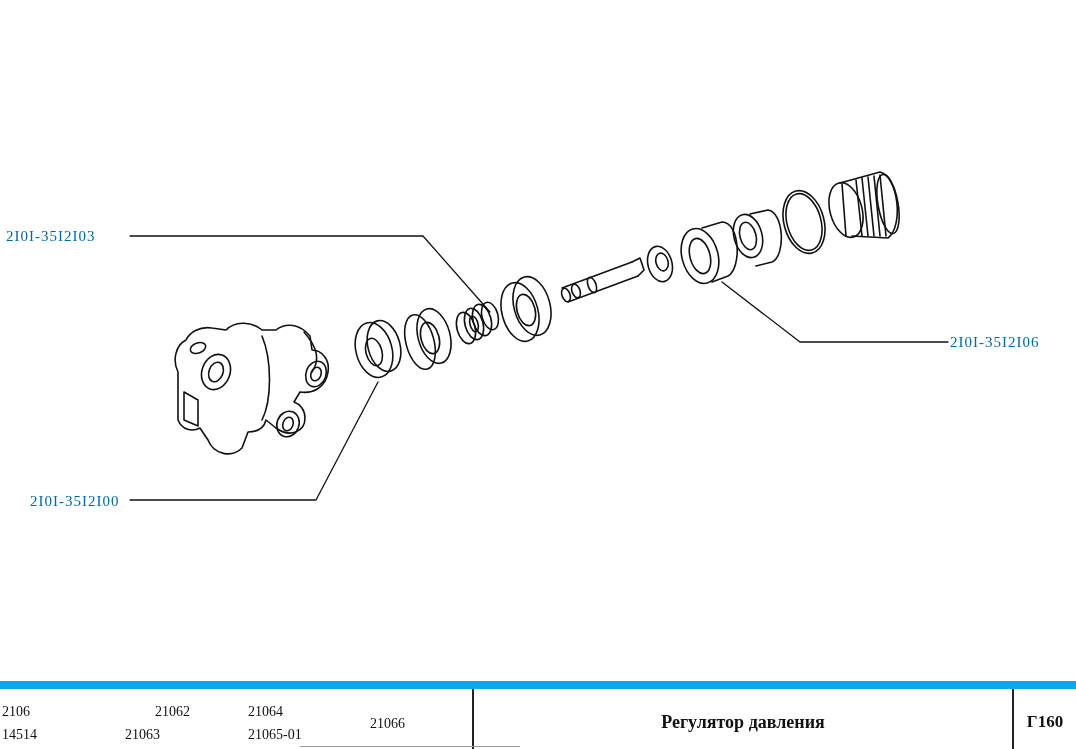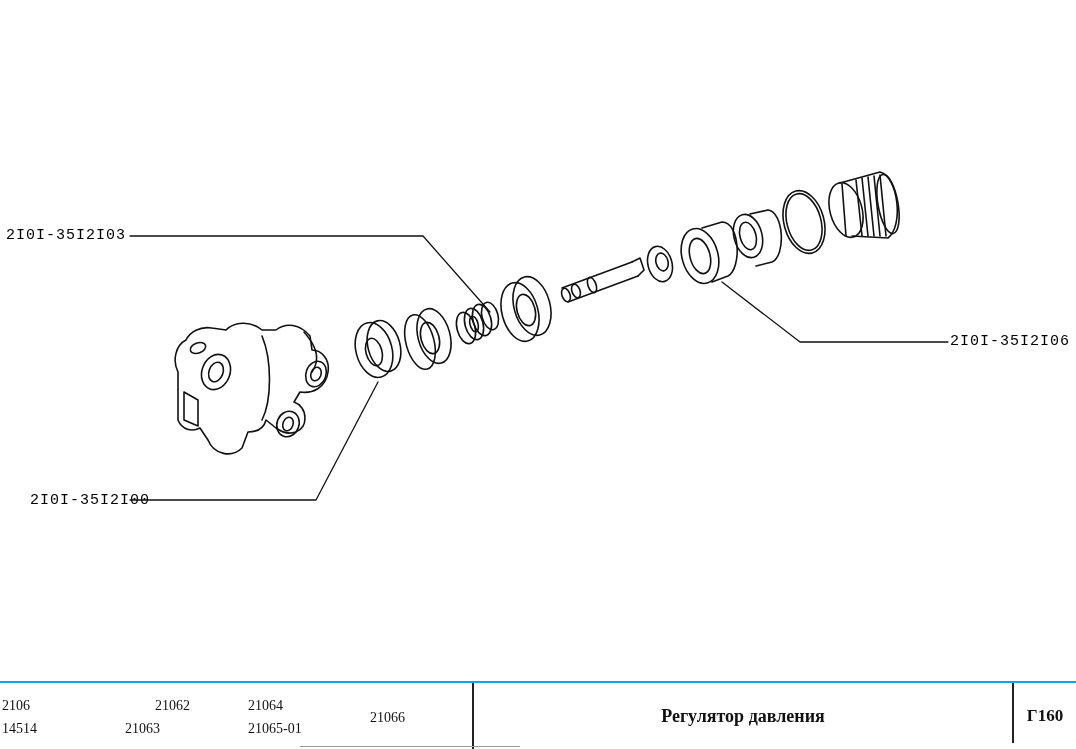--- a/index.html
+++ b/index.html
@@ -15,32 +15,32 @@
     font-family: "Liberation Serif", serif;
     color: #111;
   }
   .drawing {
     position: absolute;
     left: 0; top: 0;
     width: 1076px; height: 680px;
   }
   .callout-label {
     position: absolute;
-    font-family: Liberation Mono, monospace;
+    font-family: Liberation Serif, serif;
     font-size: 15px;
     letter-spacing: 1px;
-    color: #000000;
+    color: #0369a1;
     line-height: 16px;
     white-space: nowrap;
   }
   .footer {
     position: absolute;
     left: 0; top: 681px;
     width: 1076px; height: 68px;
-    border-top: 2px solid #0ea5e9;
+    border-top: 8px solid #0ea5e9;
     box-sizing: border-box;
   }
   .models {
     position: absolute;
     left: 0; top: 0;
     width: 472px; height: 66px;
   }
   .model {
     position: absolute;
     font-size: 14px;

